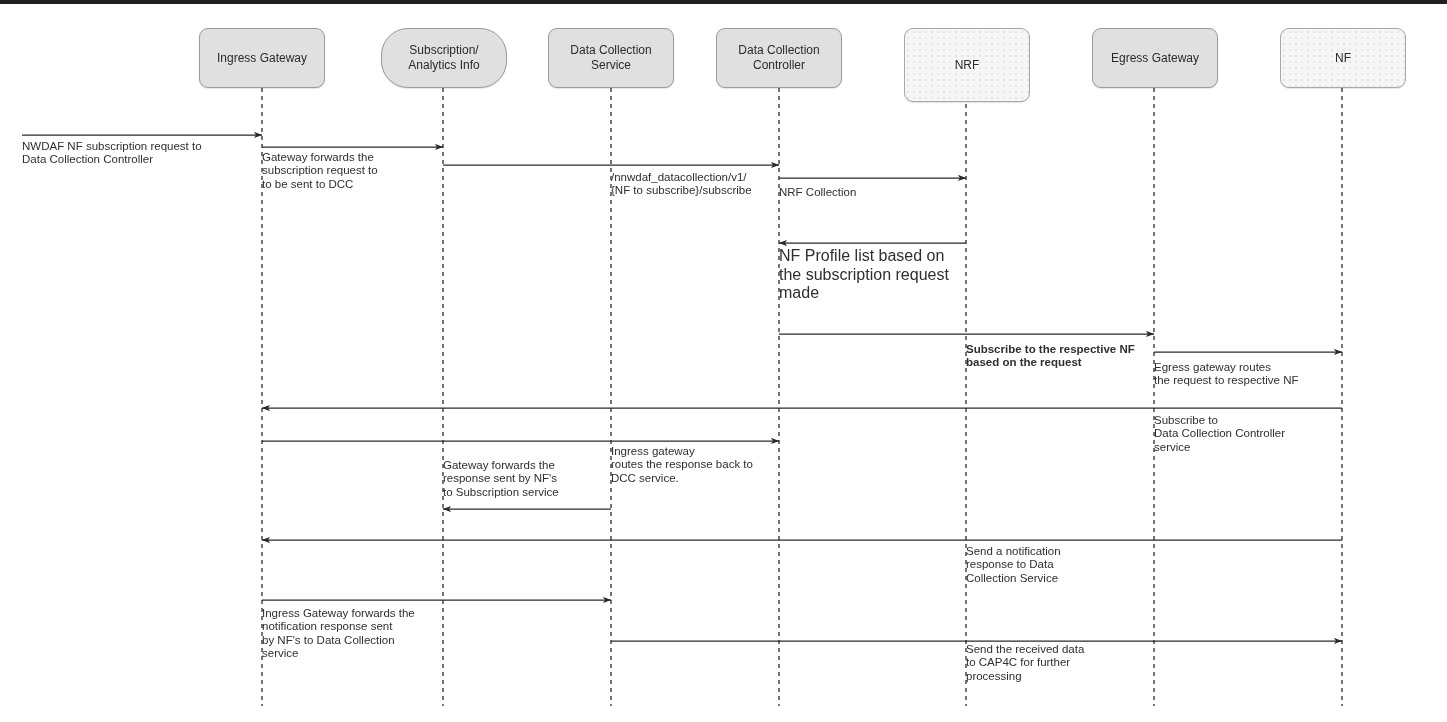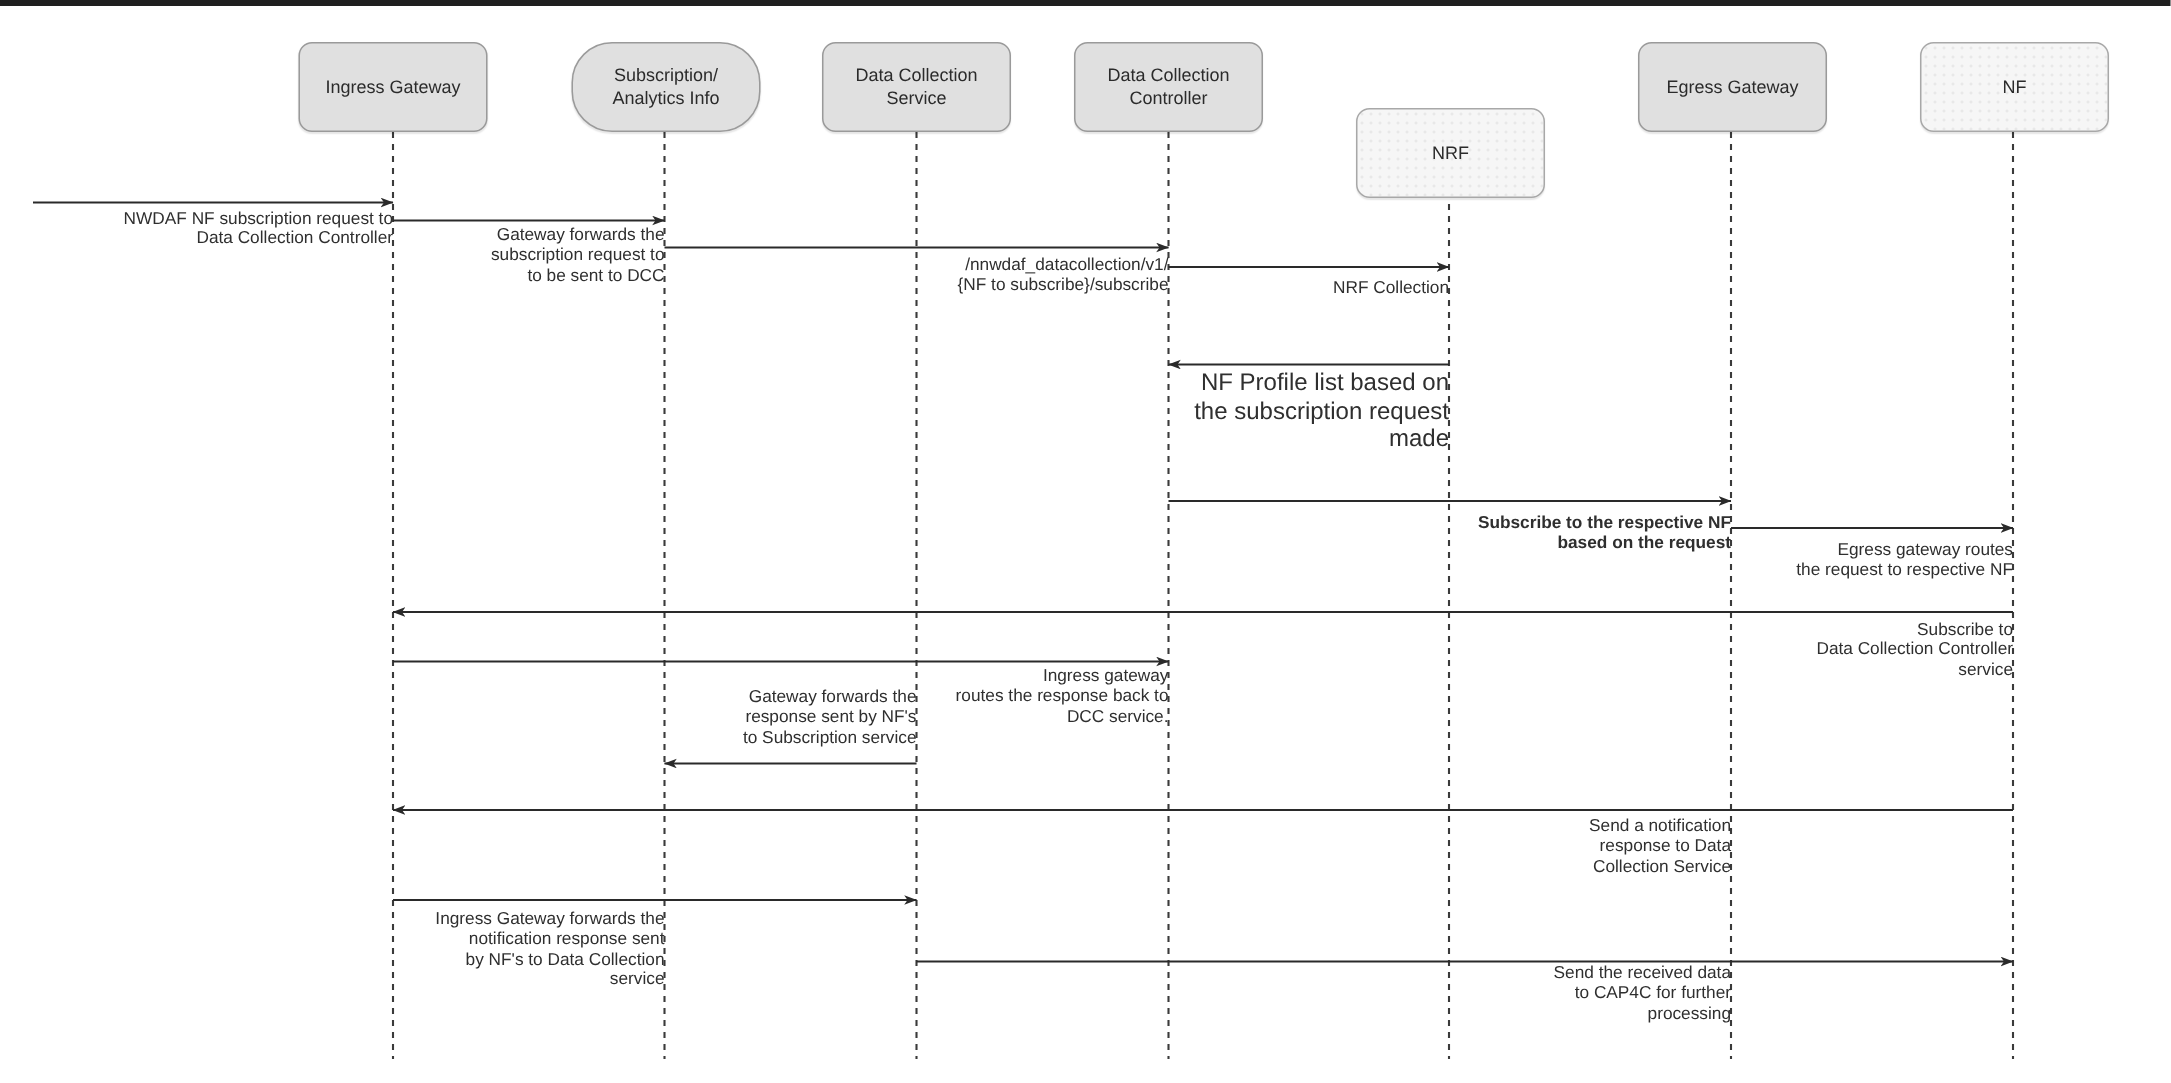--- a/index.html
+++ b/index.html
@@ -39,21 +39,21 @@
     border-color:#a8a8a8;
   }
   .actor-label{
     display:block;
     padding:0 5px;
     pointer-events:none;
   }
   
   .msg-label{
     position:absolute;
-    text-align:right;
+    text-align:left;
     color:#2f2f2f;
     line-height:1.16;
     white-space:pre-line;
     pointer-events:none;
   }
 </style>
 </head>
 <body>
 
 <div id="topbar"></div>
@@ -102,21 +102,21 @@
 Analytics Info</span>
     </div>
     <div class="actor-box" style="left: 548px; top: 28px; width: 126px; height: 60px; font-size: 12px;">
       <span class="actor-label" style="white-space: pre-line;">Data Collection
 Service</span>
     </div>
     <div class="actor-box" style="left: 716px; top: 28px; width: 126px; height: 60px; font-size: 12px;">
       <span class="actor-label" style="white-space: pre-line;">Data Collection
 Controller</span>
     </div>
-    <div class="actor-box light" style="left: 904px; top: 28px; width: 126px; height: 60px; font-size: 12px; margin-top: 44px;">
+    <div class="actor-box light" style="left: 904px; top: 28px; width: 126px; height: 74px; font-size: 12px;">
       <span class="actor-label" style="white-space: pre-line;">NRF</span>
     </div>
     <div class="actor-box" style="left: 1092px; top: 28px; width: 126px; height: 60px; font-size: 12px;">
       <span class="actor-label" style="white-space: pre-line;">Egress Gateway</span>
     </div>
     <div class="actor-box light" style="left: 1280px; top: 28px; width: 126px; height: 60px; font-size: 12px;">
       <span class="actor-label" style="white-space: pre-line;">NF</span>
     </div>
   </div>
 <div id="labels-layer">

